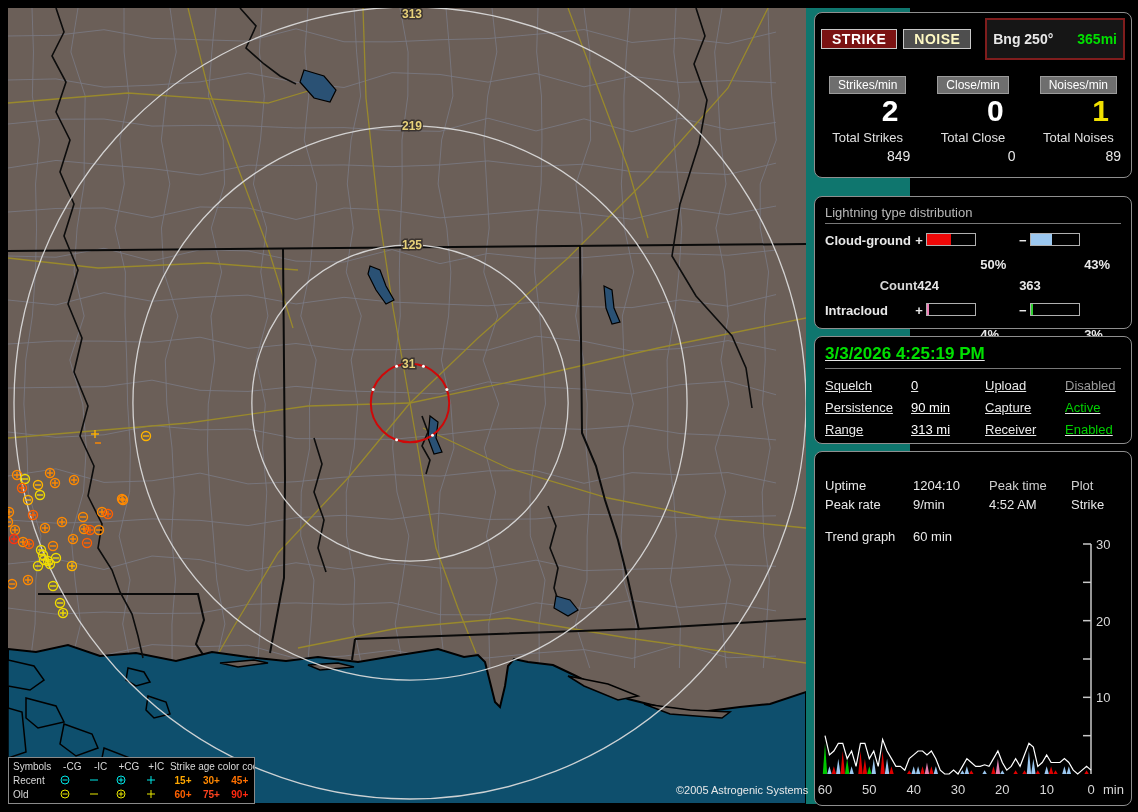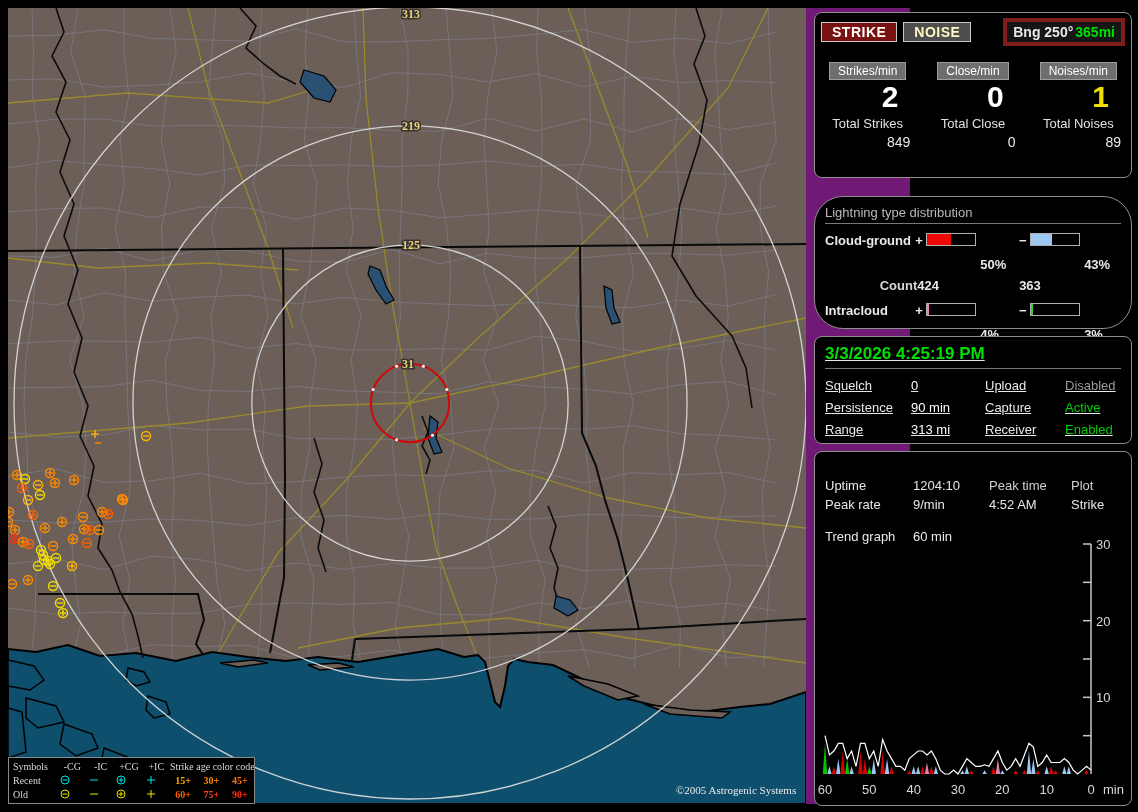--- a/index.html
+++ b/index.html
@@ -1,38 +1,38 @@
 <!DOCTYPE html>
 <html><head>
 <meta charset="utf-8">
 <style>
   html,body{margin:0;padding:0;background:#000;width:1138px;height:812px;
     font-family:"Liberation Sans","DejaVu Sans",sans-serif;color:#e8e8e8;overflow:hidden;}
-  .map-wrap{position:absolute;left:8px;top:8px;width:902px;height:796px;background:#701a75;font-family:Liberation Serif, serif;}
+  .map-wrap{position:absolute;left:8px;top:8px;width:902px;height:796px;background:#0f766e;}
   .map-wrap svg{display:block;}
   .legend{position:absolute;left:0;top:749px;width:247px;height:47px;background:#000;
     border:1px solid #8a8a8a;box-sizing:border-box;font-size:10px;color:#d8d8d8;}
   .legend table{border-collapse:collapse;width:100%;table-layout:fixed;margin-top:1px;}
   .legend td{padding:0 1px;height:14px;text-align:center;white-space:nowrap;overflow:hidden;}
   .legend td:first-child{text-align:left;padding-left:4px;}
   .copyright{position:absolute;left:668px;top:776px;font-size:11px;color:#e8e8e8;}
   .panel{position:absolute;left:814px;top:0;width:318px;}
   .pbox{position:absolute;left:0;width:318px;background:#000;border:1px solid #8f8f8f;
     border-radius:8px;box-sizing:border-box;}
   #box1{top:12px;height:166px;}
-  #box2{top:196px;height:133px;border-radius:29px;}
+  #box2{top:196px;height:133px;}
   #box3{top:336px;height:108px;text-decoration:underline;}
   #box4{top:451px;height:355px;}
   .btnrow{display:flex;align-items:center;padding:5px 6px 0 6px;}
   .btn{font-weight:bold;font-size:14px;padding:1px 10px;border:1px solid #c8c8c8;
     text-align:center;letter-spacing:.5px;cursor:pointer;}
   .btn.strike{background:#7a1212;color:#fff;}
   .btn.noise{background:#4e4e4e;color:#fef9c3;margin-left:6px;}
-  .bng{margin-left:auto;background:#161616;border:4px solid #7f1d1d;font-weight:bold;
-    font-size:14px;padding:2px 6px;display:flex;gap:2px;}
+  .bng{margin-left:auto;background:#161616;border:2px solid #7f1d1d;font-weight:bold;
+    font-size:14px;padding:11px 6px;display:flex;gap:24px;}
   .bng .rng{color:#00e000;}
   .counters{display:flex;margin-top:16px;}
   .ccol{width:106px;display:flex;flex-direction:column;align-items:stretch;}
   .chip{background:#6e6e6e;border:1px solid #9c9c9c;color:#fff;font-size:12px;
     text-align:center;margin:0 auto;padding:1px 8px;cursor:pointer;}
   .cval{font-size:30px;font-weight:bold;text-align:right;padding-right:22px;line-height:34px;}
   .tlabel{font-size:13px;text-align:center;color:#e0e0e0;margin-top:2px;}
   .tval{font-size:14px;text-align:right;padding-right:10px;margin-top:3px;}
   .dist-title{font-size:13px;color:#b8b8b8;margin:8px 10px 0 10px;padding-bottom:3px;
     border-bottom:1px solid #787878;}

